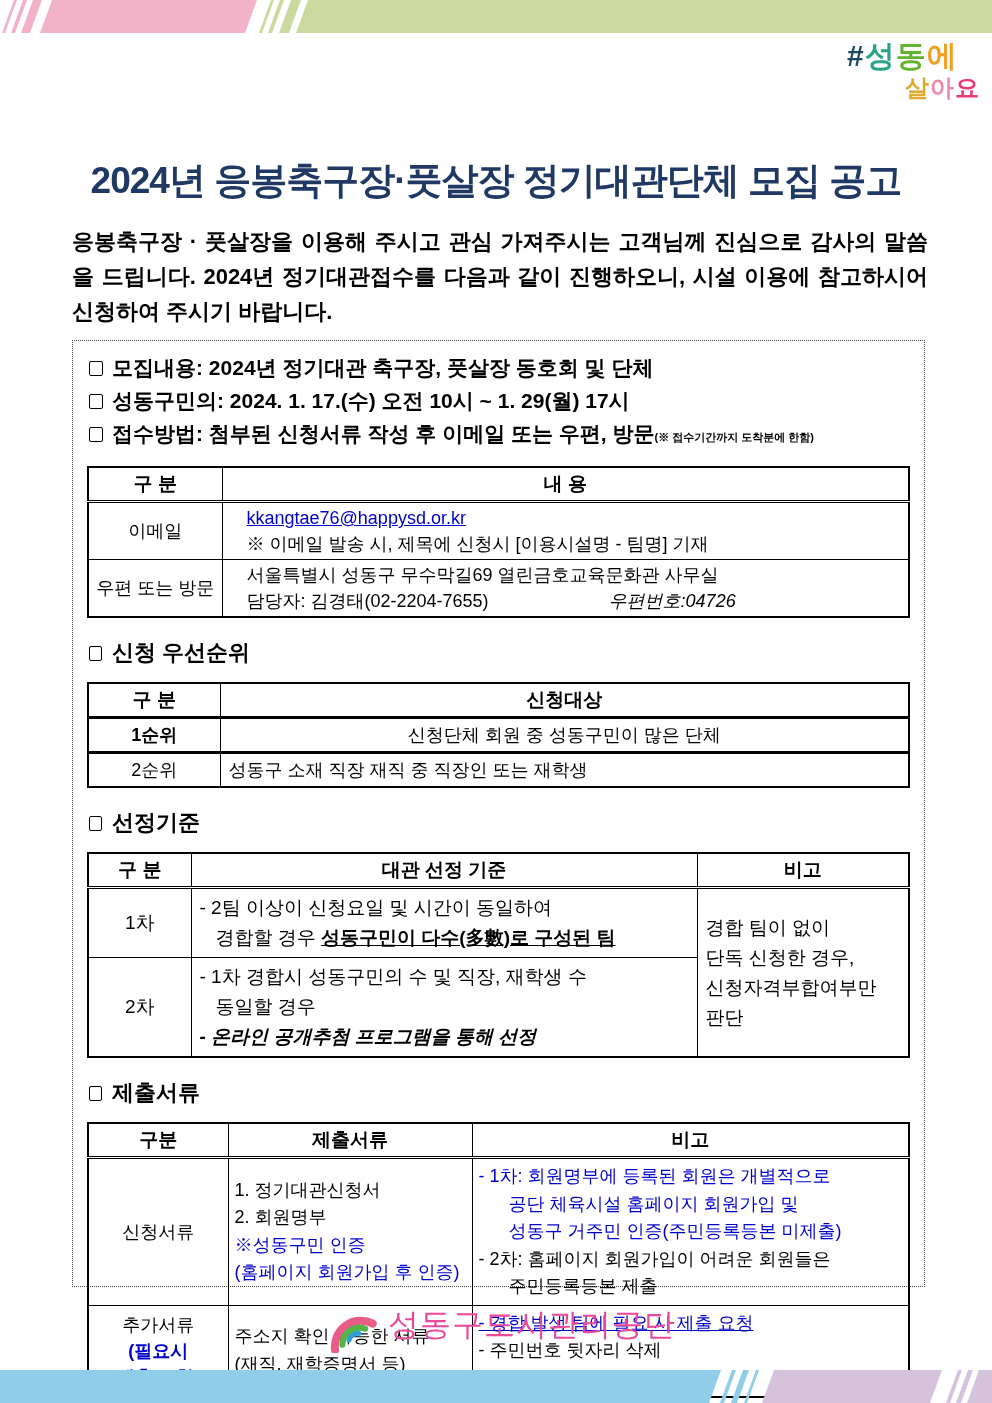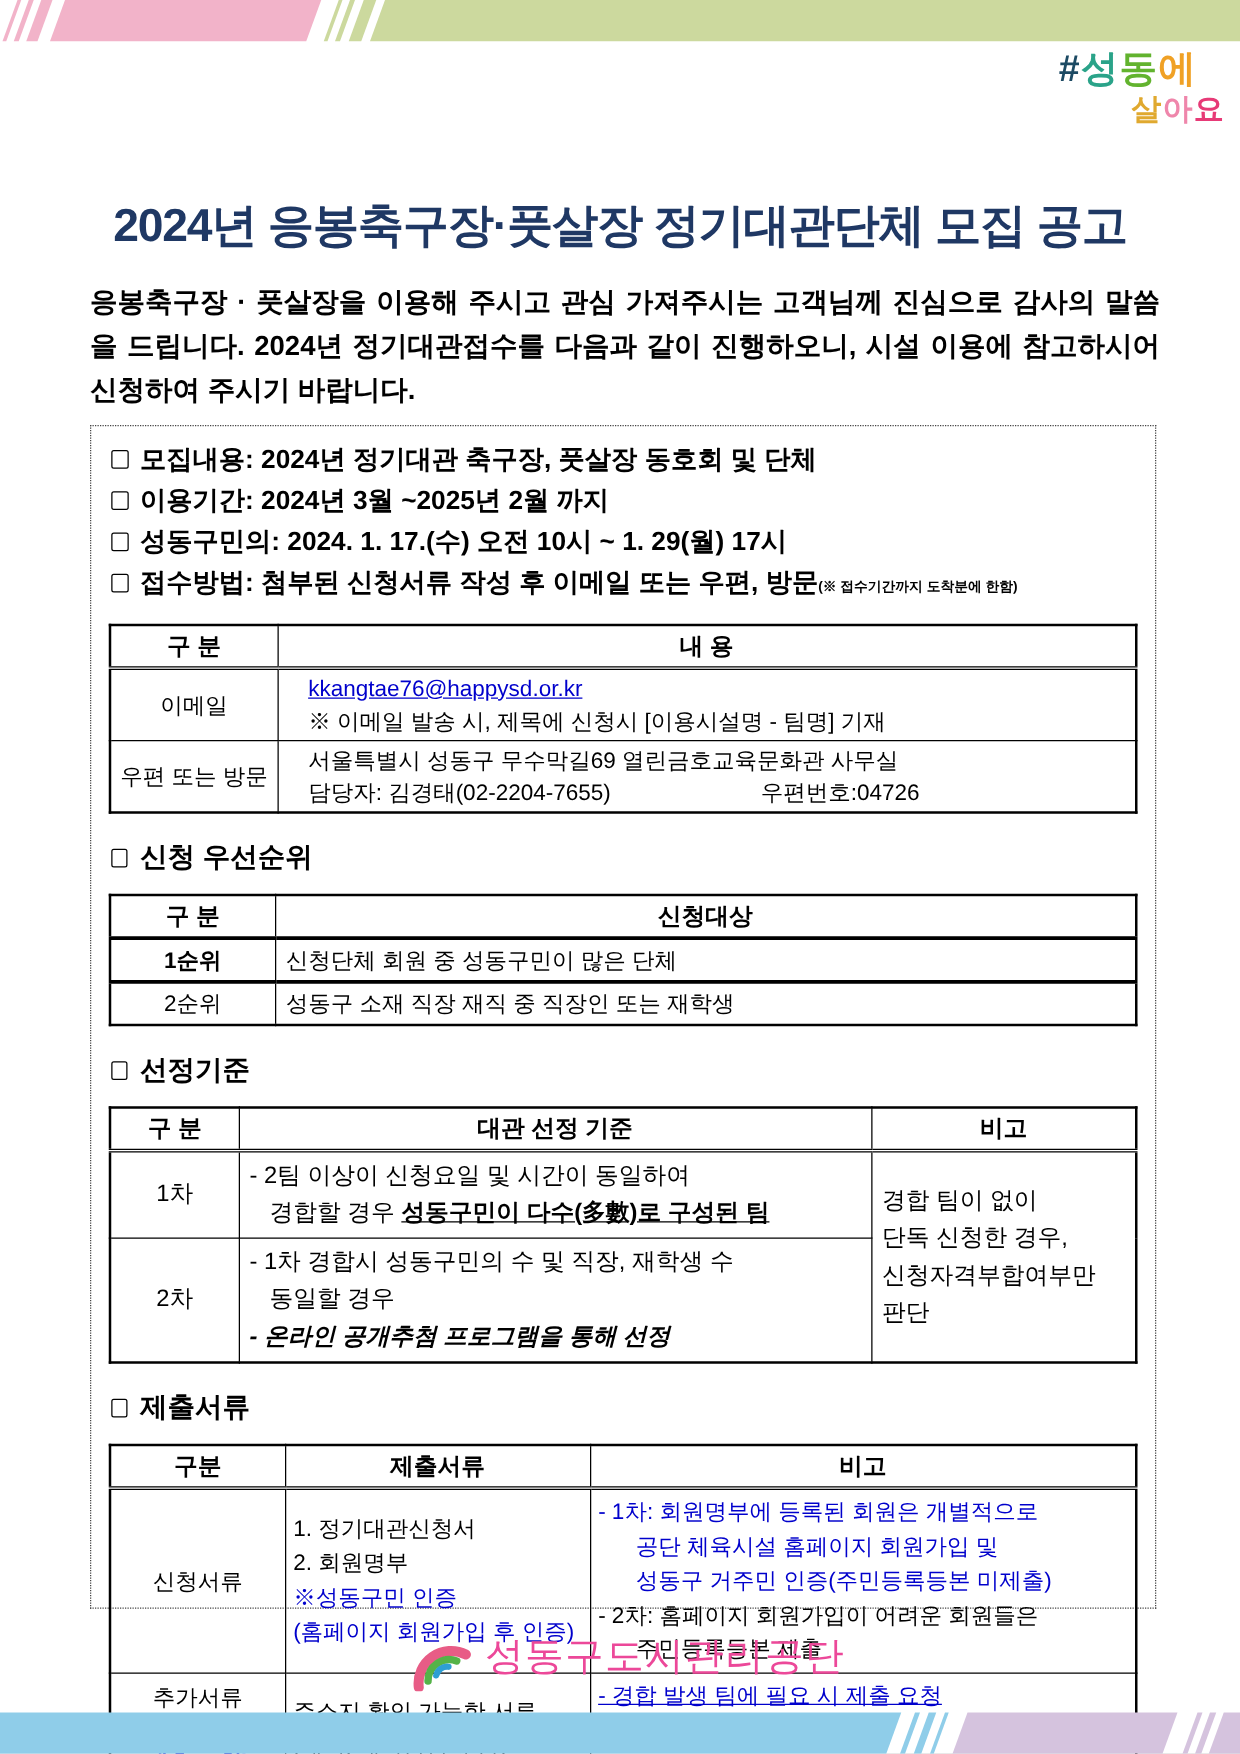--- a/index.html
+++ b/index.html
@@ -30,30 +30,30 @@
 
   table { border-collapse:collapse; width:823px; margin:0 auto; table-layout:fixed; }
   .tbl { border:2px solid #000; }
   .tbl th, .tbl td { border:1px solid #000; font-size:18px; vertical-align:middle; }
   .tbl th { font-weight:700; text-align:center; padding:3px 2px; border-bottom:3px double #000; font-size:19px; }
   .lbl { text-align:center; }
   .content { padding:2px 24px; line-height:26px; }
   .contact { margin-top:12px; }
   .contact .c1 { width:134px; }
   .email { color:#0000cc; text-decoration:underline; }
-  .postrow span:last-child { margin-left:120px; }
+  .postrow span:last-child { margin-left:120px;font-style:italic; }
 
   h2 { font-size:22px; font-weight:800; margin:20px 0 14px 0; }
   h2 .cb { width:13px; height:15px; margin-right:10px; }
 
   .priority th { border-bottom:3px solid #000; }
   .priority .c1 { width:132px; }
   .priority td { padding:4px 8px; line-height:24px; }
   .priority .rank { text-align:center; padding:4px 0; }
-  .emph td { border-top:3px solid #000; border-bottom:3px solid #000; }
+  .emph td { border-top:3px solid #000; border-bottom:3px solid #000;text-align:center; }
   .emph .rank { font-weight:800; }
 
   .criteria .c1 { width:103px; } .criteria .c3 { width:212px; }
   .criteria td { padding:4px 8px; font-size:19px; line-height:30px; }
   .criteria .rank { text-align:center; }
   .ind { padding-left:16px; }
   .emphline { font-weight:800; text-decoration:underline; }
   .lottery { font-weight:800; font-style:italic; }
 
   .docs .c1 { width:140px; } .docs .c2 { width:244px; }
@@ -96,23 +96,20 @@
 
   <p class="intro">응봉축구장 · 풋살장을 이용해 주시고 관심 가져주시는 고객님께 진심으로 감사의 말씀을 드립니다. 2024년 정기대관접수를 다음과 같이 진행하오니, 시설 이용에 참고하시어 신청하여 주시기 바랍니다.</p>
 
   <div class="dotted-box">
 
     <div>
       <div class="bullet-item">
         <span class="cb"></span><span>모집내용:</span> <span>2024년 정기대관 축구장, 풋살장 동호회 및 단체</span>
       </div>
       <div class="bullet-item">
-        <span class="cb"></span><span>이용기간:</span> <span>2024년 3월 ~2025년 2월 까지</span>
-      </div>
-      <div class="bullet-item">
         <span class="cb"></span><span>성동구민의:</span> <span>2024. 1. 17.(수) 오전 10시 ~ 1. 29(월) 17시</span>
       </div>
       <div class="bullet-item">
         <span class="cb"></span><span>접수방법:</span> <span>첨부된 신청서류 작성 후 이메일 또는 우편, 방문</span><span class="bnote">(※ 접수기간까지 도착분에 한함)</span>
       </div>
     </div>
 
     <table class="tbl contact">
       <tbody>
           <tr>

